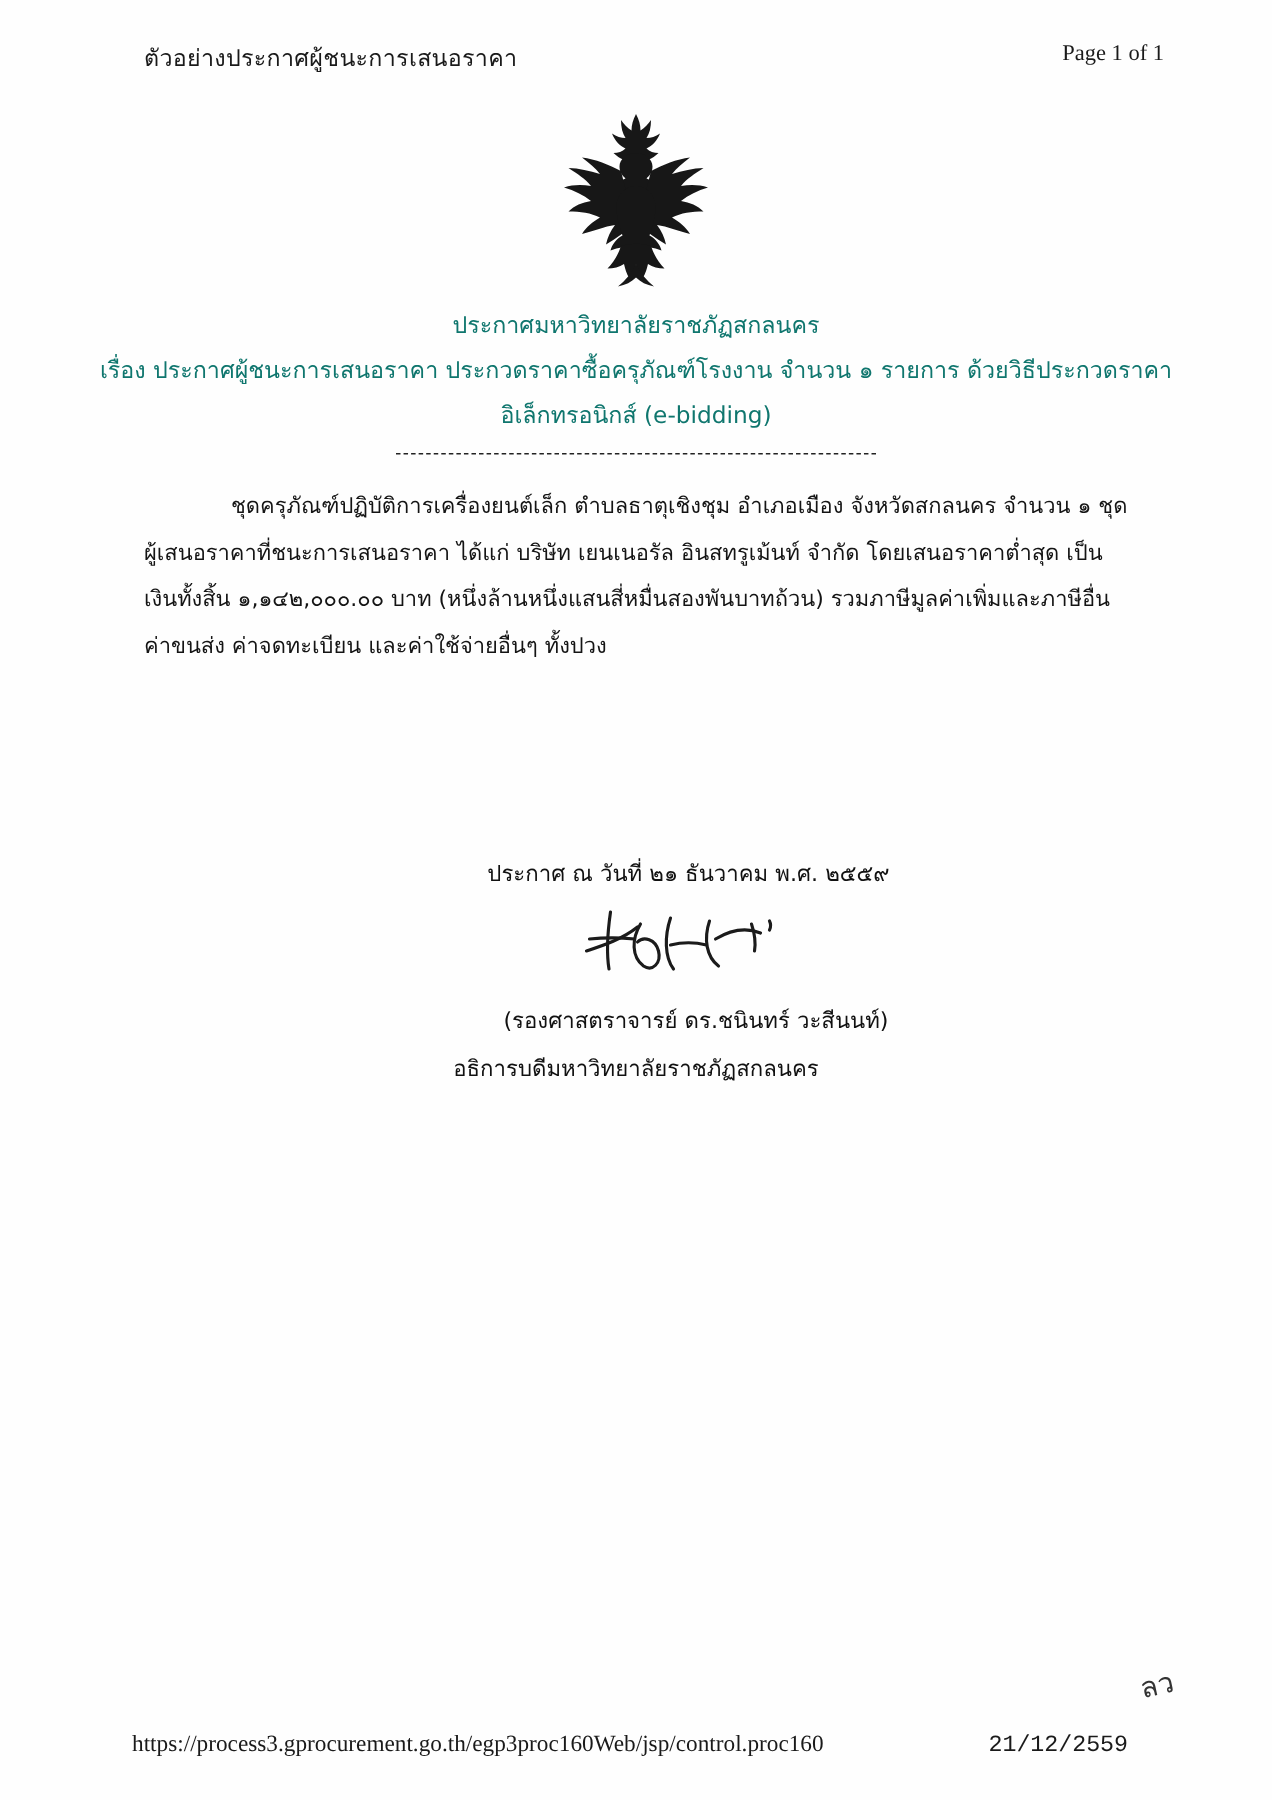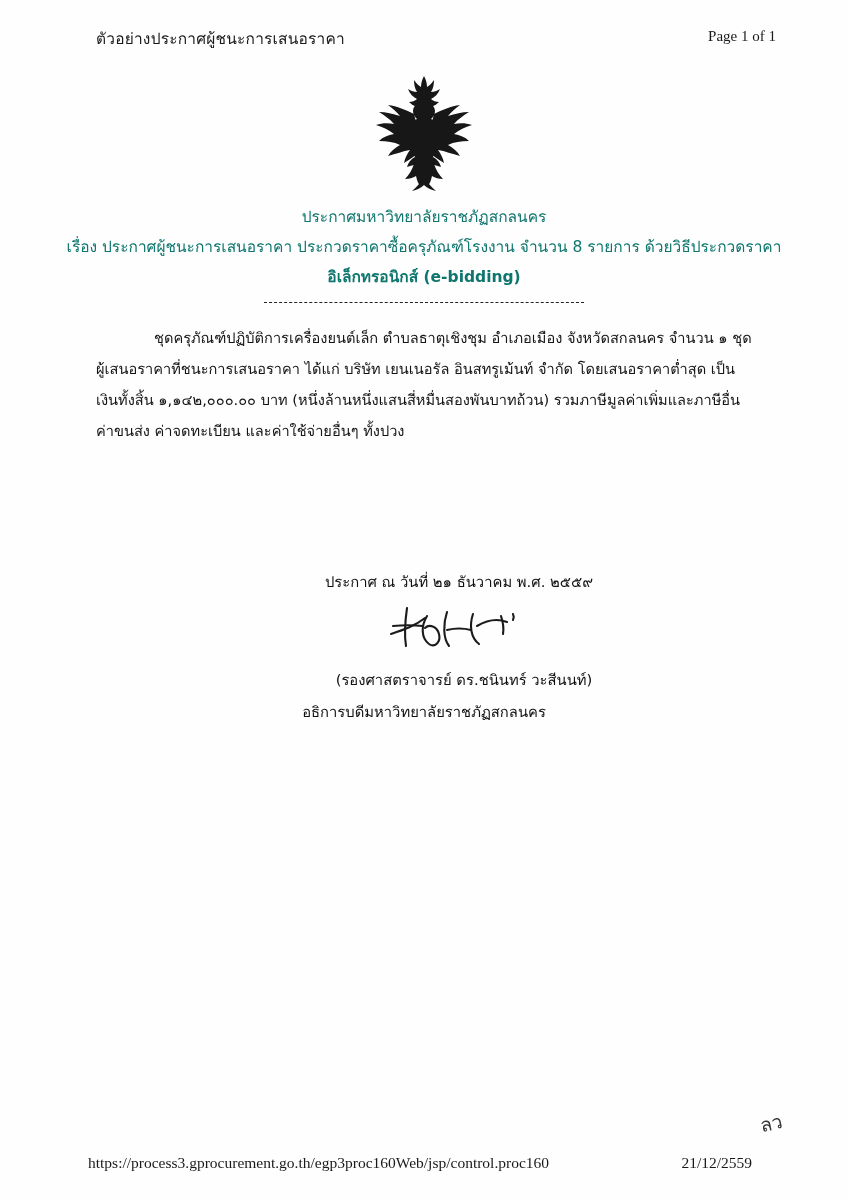--- a/index.html
+++ b/index.html
@@ -72,21 +72,21 @@
     top: 202px;
     left: 0;
     right: 0;
     text-align: center;
     font-size: 15.5px;
     line-height: 30px;
     color: #0f766e;
   }
   .title-line1 { font-size: 15.5px; }
   .title-line2 { font-size: 15.5px; }
-  .title-line3 { font-size: 15.5px; font-weight: bold; }
+  .title-line3 { font-size: 15.5px; }
 
   .rule {
     position: absolute;
     top: 302px;
     left: 50%;
     transform: translateX(-50%);
     width: 320px;
     border-top: 1px dashed #222;
     height: 0;
   }
@@ -179,21 +179,21 @@
     top: 0;
     font-family: "Liberation Serif", serif;
     font-size: 15.5px;
     color: #1a1a1a;
     white-space: nowrap;
   }
   .footer-date {
     position: absolute;
     right: 96px;
     top: 0;
-    font-family: Liberation Serif, serif;
+    font-family: Liberation Mono, monospace;
     font-size: 15.5px;
     color: #1a1a1a;
     white-space: nowrap;
   }
 </style>
 </head>
 <body>
 
 <div class="page">
 
@@ -218,21 +218,21 @@
 
         <path d="M54 92 c-2 6-5 11-9 15 c4 0 8-1 11-3 c1 4 2 8 5 11 c2-3 3-7 3-11 c0 4 1 8 3 11 c3-3 4-7 5-11 c3 2 7 3 11 3 c-4-4-7-9-9-15 c-6-2-13-2-20 0z"></path>
 
         <path d="M64 104 c-3 6-7 11-12 15 c5-1 9-3 12-6 c3 3 7 5 12 6 c-5-4-9-9-12-15z"></path>
       </g>
     </svg>
   </div>
 
   <div class="title-block">
     <div class="title-line1">ประกาศมหาวิทยาลัยราชภัฏสกลนคร</div>
-    <div class="title-line2">เรื่อง ประกาศผู้ชนะการเสนอราคา ประกวดราคาซื้อครุภัณฑ์โรงงาน จำนวน 8 รายการ ด้วยวิธีประกวดราคา</div>
+    <div class="title-line2">เรื่อง ประกาศผู้ชนะการเสนอราคา ประกวดราคาซื้อครุภัณฑ์โรงงาน จำนวน ๑ รายการ ด้วยวิธีประกวดราคา</div>
     <div class="title-line3">อิเล็กทรอนิกส์ (e-bidding)</div>
   </div>
 
   <div class="rule"></div>
 
   <div class="body">
     <p class="p indent">ชุดครุภัณฑ์ปฏิบัติการเครื่องยนต์เล็ก ตำบลธาตุเชิงชุม อำเภอเมือง จังหวัดสกลนคร จำนวน ๑ ชุด ผู้เสนอราคาที่ชนะการเสนอราคา ได้แก่ บริษัท เยนเนอรัล อินสทรูเม้นท์ จำกัด โดยเสนอราคาต่ำสุด เป็นเงินทั้งสิ้น ๑,๑๔๒,๐๐๐.๐๐ บาท (หนึ่งล้านหนึ่งแสนสี่หมื่นสองพันบาทถ้วน) รวมภาษีมูลค่าเพิ่มและภาษีอื่น ค่าขนส่ง ค่าจดทะเบียน และค่าใช้จ่ายอื่นๆ ทั้งปวง</p>
   </div>
 
   <div class="date-line">ประกาศ ณ วันที่ ๒๑ ธันวาคม พ.ศ. ๒๕๕๙</div>

